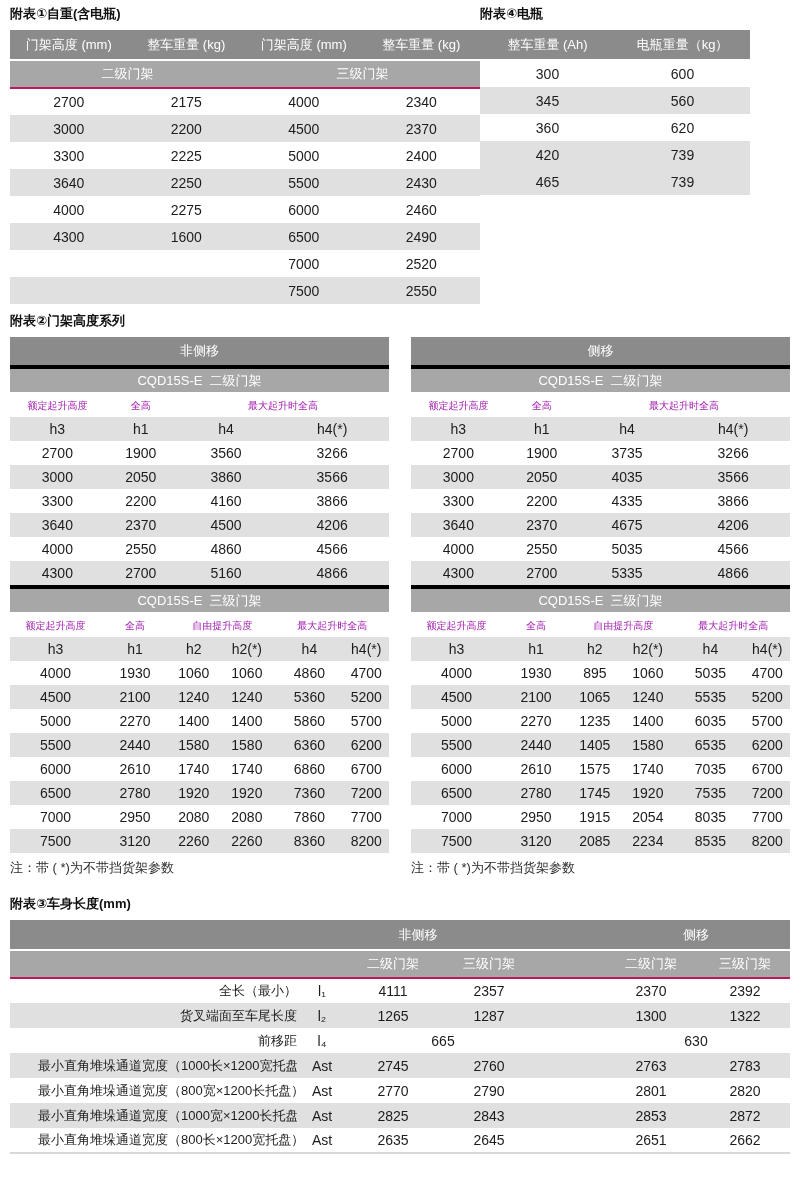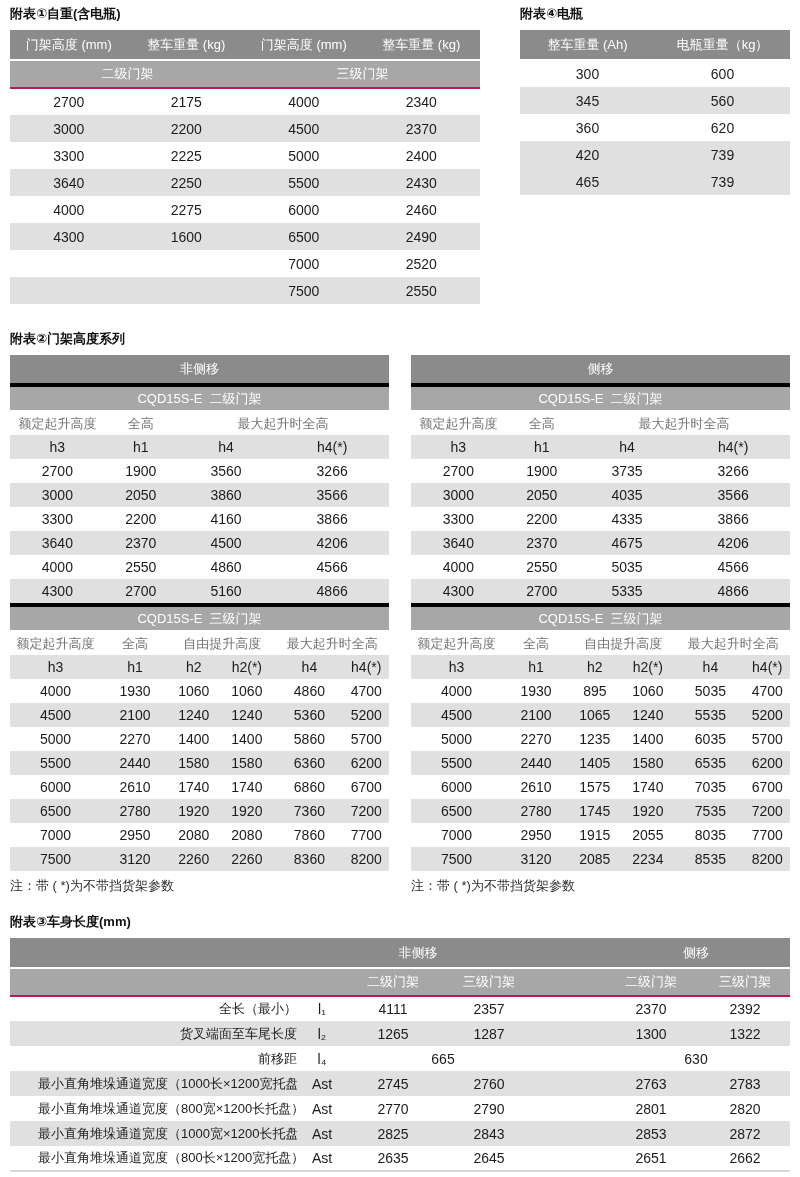--- a/index.html
+++ b/index.html
@@ -11,34 +11,34 @@
   table{border-collapse:collapse;width:100%;table-layout:fixed}
   th,td{text-align:center;font-weight:400;overflow:hidden;white-space:nowrap;padding:0}
   tr.stripe td{background:#e0e0e0}
   td.blank{background:#fff}
 
   
   .hdr-dark th{background:#8b8b8b;color:#fff;font-size:13px;font-weight:400;height:30px;border-bottom:2px solid #fff}
   .hdr-med th{background:#a7a7a7;color:#fff;font-size:13px;font-weight:400;height:28px;border-bottom:2px solid #be185d}
 
   
-  .top-row{display:flex;gap:40px}
+  .top-row{display:flex;}
   .col-left{width:470px}
   .col-right{width:270px}
   .t1 td,.t4 td{height:27px;font-size:14px}
 
   
-  .sec2{margin-top:26px}
+  .sec2{margin-top:8px}
   .panels{display:flex;gap:22px}
   .panel{flex:1}
   .band1{background:#8b8b8b;color:#fff;font-size:13px;height:28px;
          display:flex;align-items:center;justify-content:center}
   .t2 .band2 th{background:#a7a7a7;color:#fff;font-size:13px;font-weight:400;height:26px;
                 border-top:4px solid #000000;border-bottom:2px solid #fff;white-space:pre}
-  .t2 .colhdr th{font-size:13px;font-weight:400;color:#737373;background:#fff;height:24px}
+  .t2 .colhdr th{font-size:10px;font-weight:400;color:#a21caf;background:#fff;height:24px}
   .t2 .symrow td{height:24px;font-size:14px;background:#e0e0e0}
   .t2 tbody td{height:24px;font-size:14px}
   .note{font-size:13px;color:#2e2e2e;margin-top:6px}
 
   
   .sec3{margin-top:18px}
   .t3{border-bottom:2px solid #d8d8d8}
   .t3 td{height:25px;font-size:14px}
   .t3 th{font-size:13px}
   .t3 td.lbl{text-align:right;padding-left:28px;font-size:13px}
@@ -467,21 +467,21 @@
                 <td>2780</td>
                 <td>1745</td>
                 <td>1920</td>
                 <td>7535</td>
                 <td>7200</td>
               </tr>
               <tr>
                 <td>7000</td>
                 <td>2950</td>
                 <td>1915</td>
-                <td>2055</td>
+                <td>2054</td>
                 <td>8035</td>
                 <td>7700</td>
               </tr>
               <tr class="stripe">
                 <td>7500</td>
                 <td>3120</td>
                 <td>2085</td>
                 <td>2234</td>
                 <td>8535</td>
                 <td>8200</td>

